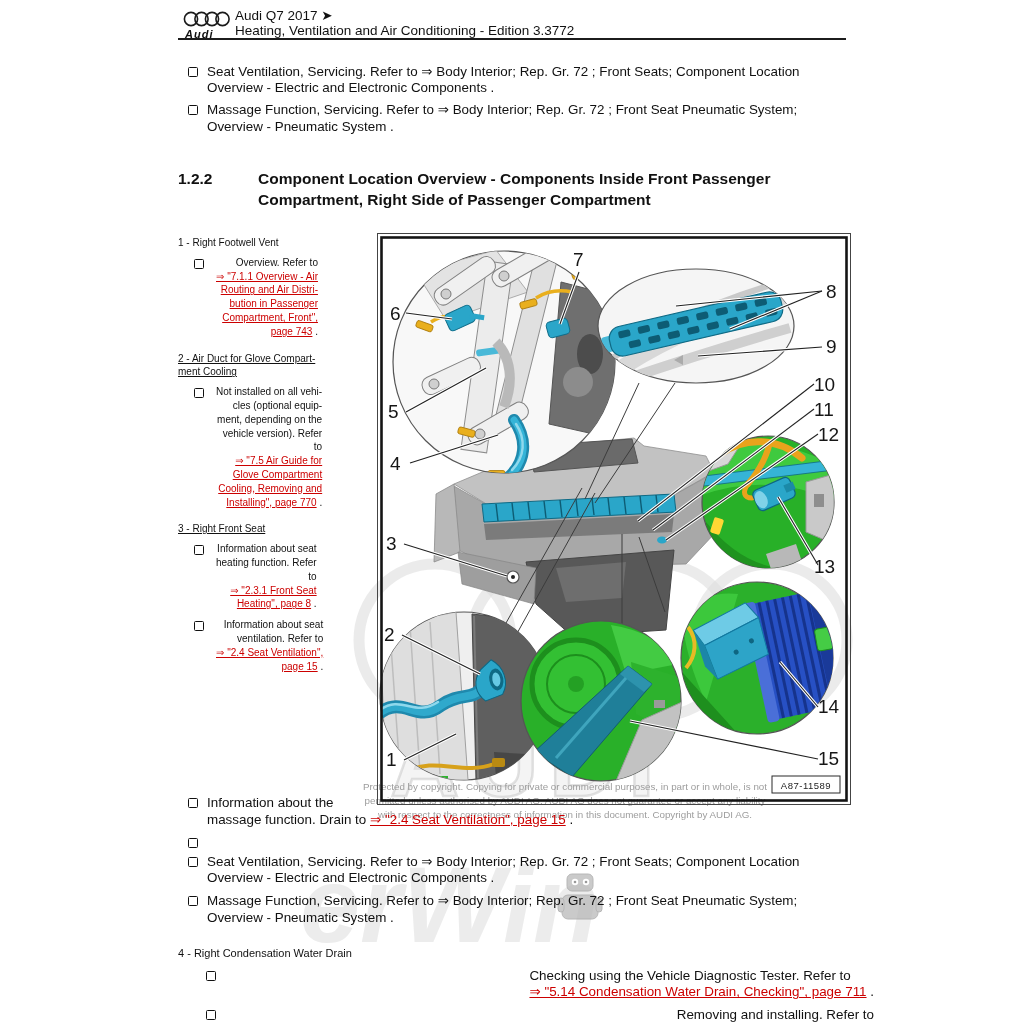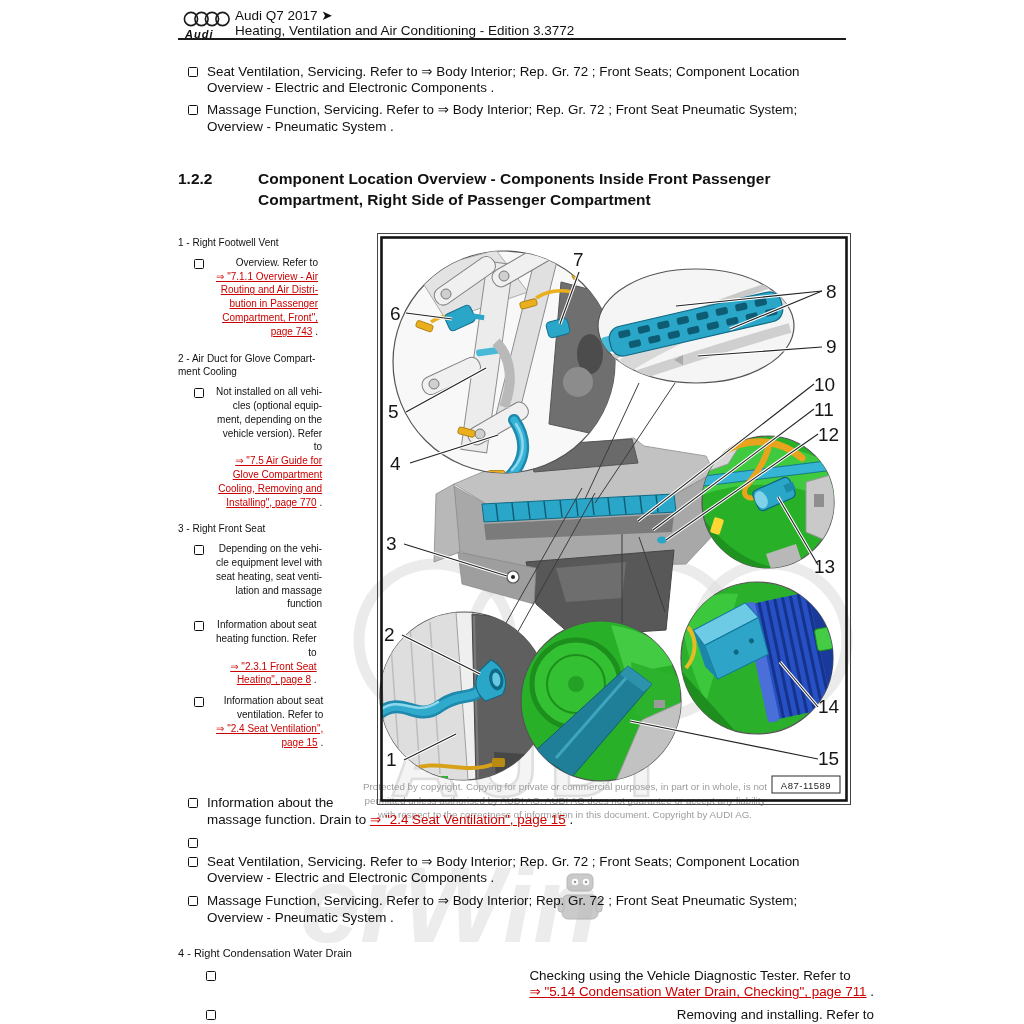--- a/index.html
+++ b/index.html
@@ -23,21 +23,21 @@
   .link{color:#cc0000;text-decoration:underline;text-underline-offset:1px;}
   .brow{display:flex;}
   .sq{flex:0 0 auto;width:8px;height:8px;border:1.2px solid #111;border-radius:1.5px;margin-top:3px;background:#fff;}
   #intro{position:absolute;left:188px;top:64px;width:690px;font-size:13.4px;line-height:16.2px;z-index:1;}
   #intro .brow{margin-bottom:6px;}
   #intro .btext{margin-left:9px;}
   #heading{position:absolute;left:178px;top:168px;width:700px;display:flex;font-size:15.5px;font-weight:bold;line-height:21px;z-index:1;}
   #heading .num{width:80px;flex:0 0 auto;}
   #leftcol{position:absolute;left:178px;top:236px;width:198px;font-size:10px;line-height:13.8px;z-index:1;}
   #leftcol .leg-label{margin:0 0 6px 0;}
-  #leftcol .leg-label.mt{margin-top:13px;}
+  #leftcol .leg-label.mt{margin-top:13px;text-decoration:underline;}
   #leftcol .brow{margin-left:16px;margin-bottom:7px;}
   #leftcol .btext{margin-left:12px;text-align:right;}
   #lower{position:absolute;left:178px;top:795px;width:696px;font-size:13.4px;line-height:16.8px;z-index:1;}
   #lower .brow{margin-left:10px;margin-bottom:6px;}
   #lower .btext{margin-left:9px;}
   #lower .item4-label{margin:18px 0 6px 0;font-size:11px;}
   #lower .i4{margin-left:28px;justify-content:space-between;}
   
   #figure{position:absolute;left:376px;top:232px;width:476px;height:574px;z-index:1;}
   
@@ -135,28 +135,20 @@
 ment, depending on the
 vehicle version). Refer
 to
 </span><span class="link">⇒ "7.5 Air Guide for
 Glove Compartment
 Cooling, Removing and
 Installing", page 770</span><span> .</span></span>
     </div>
 
     <div class="leg-label pre mt">3 - Right Front Seat</div>
-    <div class="brow">
-      <span class="sq"></span>
-      <span class="btext pre">Depending on the vehi-
-cle equipment level with
-seat heating, seat venti-
-lation and massage
-function</span>
-    </div>
     <div class="brow">
       <span class="sq"></span>
       <span class="btext pre"><span>Information about seat
 heating function. Refer
 to
 </span><span class="link">⇒ "2.3.1 Front Seat
 Heating", page 8</span><span> .</span></span>
     </div>
     <div class="brow">
       <span class="sq"></span>

